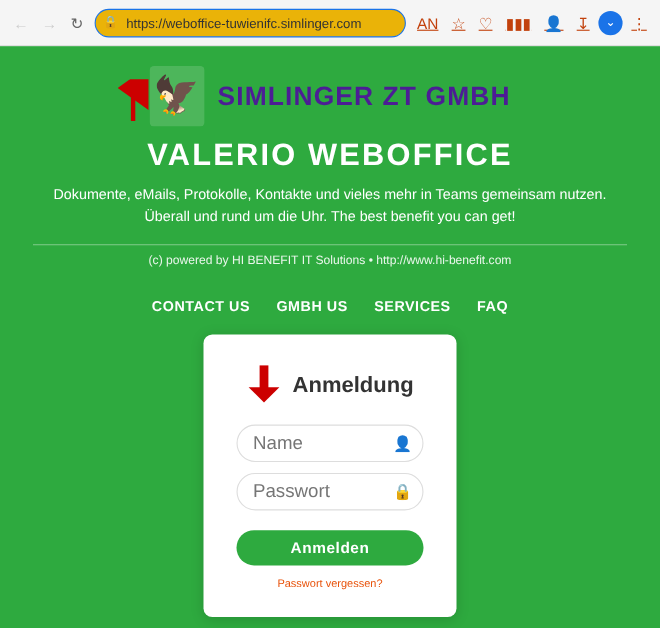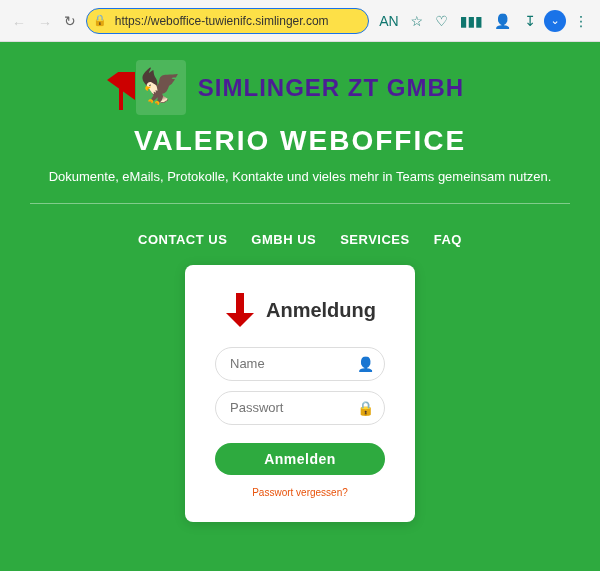--- a/index.html
+++ b/index.html
@@ -42,41 +42,42 @@
       align-items: center;
     }
     .address-bar {
       width: 100%;
       height: 26px;
       border: 1.5px solid #1a73e8;
       border-radius: 13px;
       padding: 0 28px 0 28px;
       font-size: 12px;
       color: #333;
-      background: #fde047;
+      background: #eab308;
       outline: none;
     }
     .lock-icon {
       position: absolute;
       left: 8px;
       color: #666;
       font-size: 11px;
     }
     .toolbar-right {
       display: flex;
       align-items: center;
       gap: 4px;
     }
     .toolbar-btn {
       background: none;
       border: none;
       cursor: pointer;
-      color: #0f766e;
+      color: #c2410c;
       font-size: 14px;
       padding: 2px 4px;
+      text-decoration: underline;
     }
     .chevron-down-btn {
       background: #1a73e8;
       border: none;
       border-radius: 50%;
       width: 22px;
       height: 22px;
       color: white;
       font-size: 11px;
       cursor: pointer;
@@ -193,21 +194,21 @@
       position: relative;
       margin-bottom: 10px;
     }
 
     .input-field {
       width: 100%;
       height: 34px;
       border: 1px solid #ddd;
       border-radius: 17px;
       padding: 0 35px 0 14px;
-      font-size: 13px;
+      font-size: 17px;
       color: #888;
       outline: none;
       background: white;
     }
 
     .input-icon {
       position: absolute;
       right: 10px;
       top: 50%;
       transform: translateY(-50%);
@@ -291,24 +292,26 @@
       <rect width="50" height="55" rx="4" fill="white" opacity="0.15"></rect>
       <text x="25" y="38" text-anchor="middle" font-size="34" fill="white">🦅</text>
     </svg>
     <h1 class="company-name">SIMLINGER ZT GMBH</h1>
   </div>
 
   <h2 class="main-title">VALERIO WEBOFFICE</h2>
 
   <p class="subtitle">
     <span>Dokumente, eMails, Protokolle, Kontakte und vieles mehr in Teams gemeinsam nutzen.</span><br>
+    <span>Überall und rund um die Uhr. The best benefit you can get!</span>
   </p>
 
   <hr class="divider">
 
+  <p class="powered-by">(c) powered by HI BENEFIT IT Solutions • http://www.hi-benefit.com</p>
 
   <nav class="nav-links">
     <a class="nav-link">CONTACT US</a>
     <a class="nav-link">GMBH US</a>
     <a class="nav-link">SERVICES</a>
     <a class="nav-link">FAQ</a>
   </nav>
 
   <div class="login-card">
     <div class="login-header">

